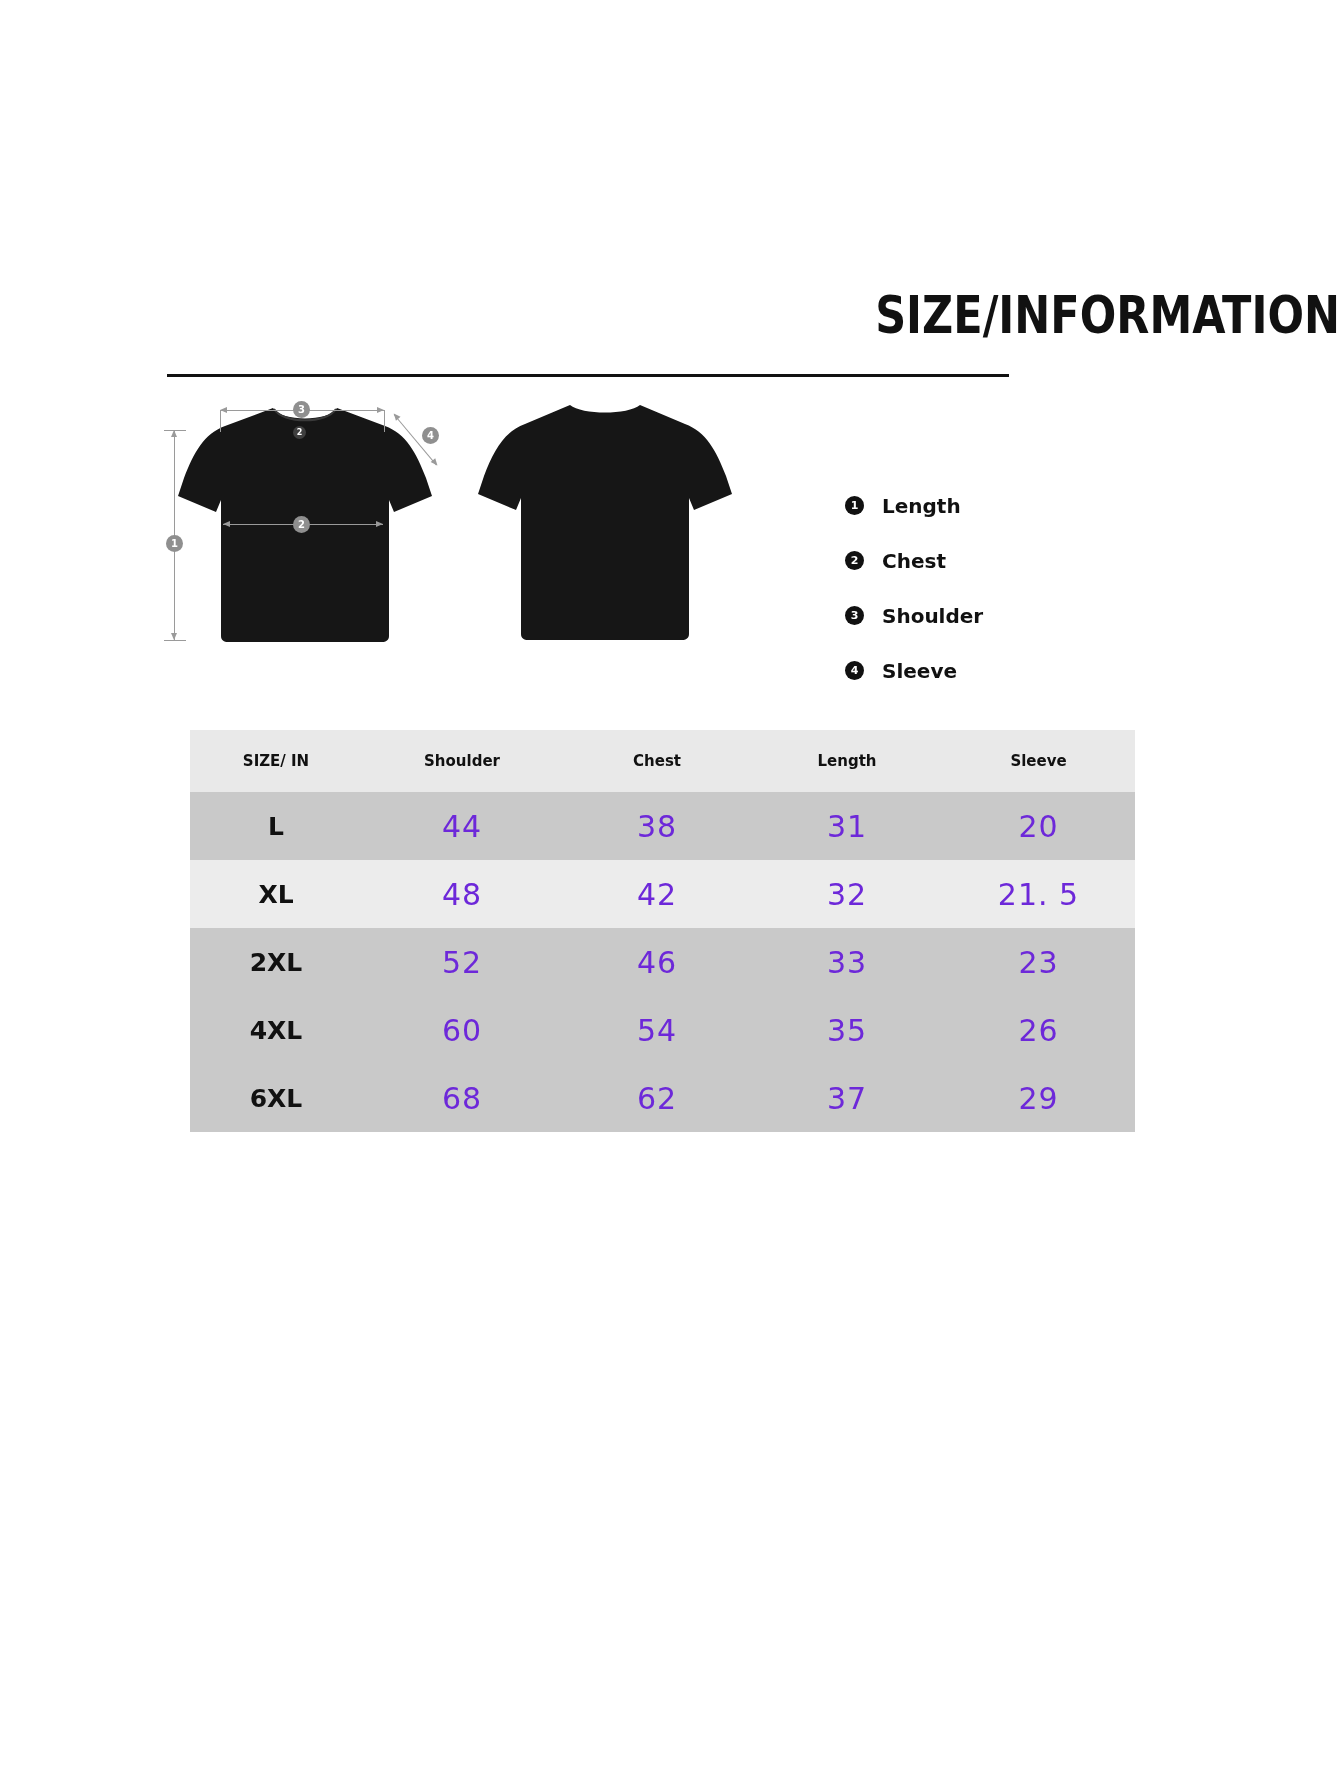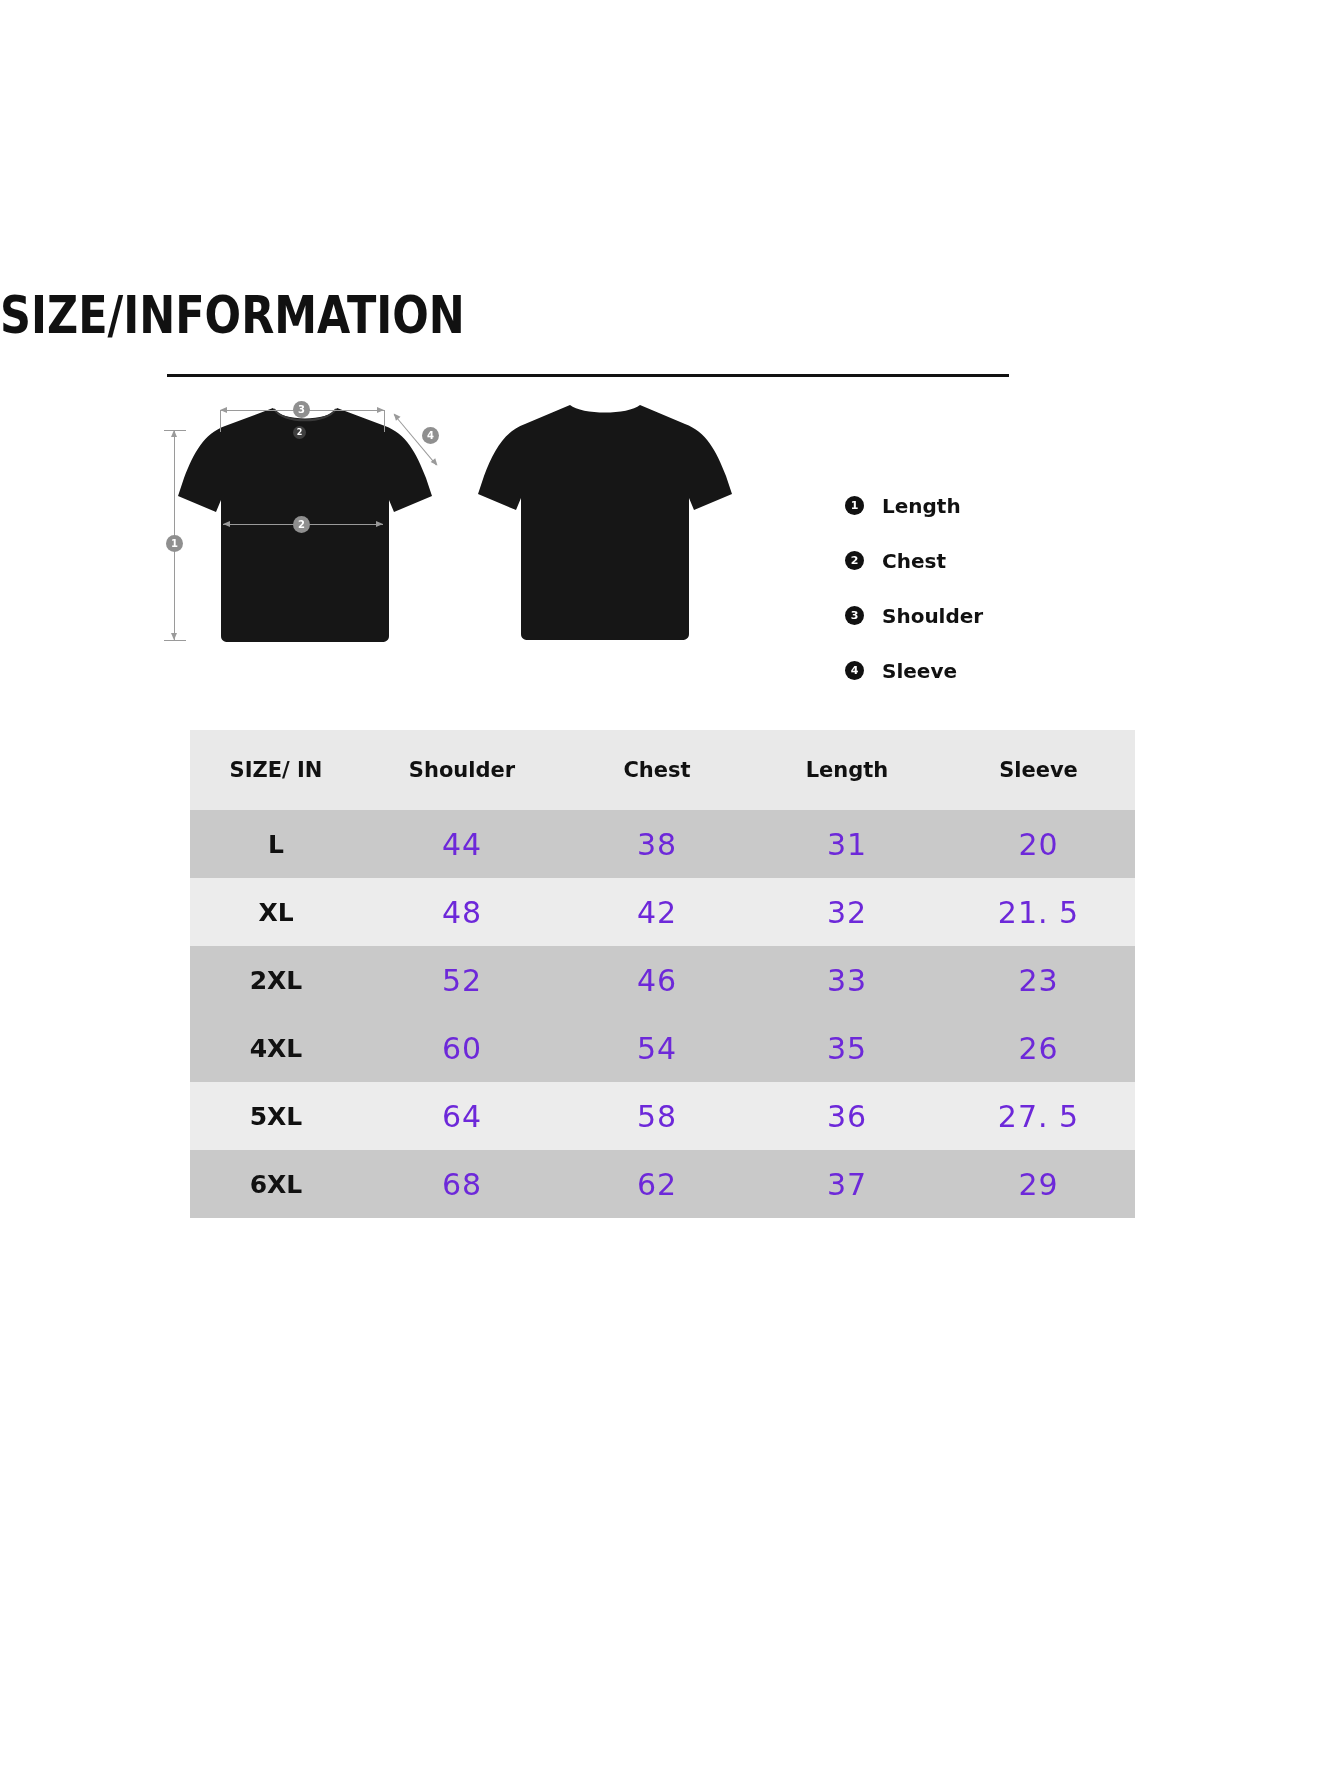--- a/index.html
+++ b/index.html
@@ -23,21 +23,21 @@
     width: 1340px;
     height: 1785px;
   }
 
   
   .title-wrap {
     position: absolute;
     left: 0;
     top: 290px;
     width: 1340px;
-    text-align: left;
+    text-align: right;
   }
   .title {
     display: inline-block;
     font-family: "DejaVu Sans", sans-serif;
     font-weight: bold;
     font-size: 43px;
     letter-spacing: 0px;
     color: #111111;
     transform: scaleY(1.18);
     transform-origin: center;
@@ -190,25 +190,25 @@
   .table col.c2 { width: 190px; }
   .table col.c3 { width: 190px; }
   .table col.c4 { width: 193px; }
 
   .table th, .table td {
     text-align: center;
     border: 0;
     padding: 0;
   }
   .table thead th {
-    height: 80px;
+    height: 62px;
     background: #e9e9e9;
     font-family: "DejaVu Sans", sans-serif;
     font-weight: bold;
-    font-size: 21px;
+    font-size: 15px;
     color: #111111;
   }
   .table tbody tr { height: 68px; }
   .table tbody tr.odd  { background: #c9c9c9; }
   .table tbody tr.even { background: #ececec; }
 
   .table tbody td.size-cell {
     font-family: "DejaVu Sans", sans-serif;
     font-weight: bold;
     font-size: 25px;
@@ -328,27 +328,20 @@
         <td class="val">33</td>
         <td class="val">23</td>
       </tr>
       <tr class="odd">
         <td class="size-cell">4XL</td>
         <td class="val">60</td>
         <td class="val">54</td>
         <td class="val">35</td>
         <td class="val">26</td>
       </tr>
-      <tr class="even">
-        <td class="size-cell">5XL</td>
-        <td class="val">64</td>
-        <td class="val">58</td>
-        <td class="val">36</td>
-        <td class="val">27. 5</td>
-      </tr>
       <tr class="odd">
         <td class="size-cell">6XL</td>
         <td class="val">68</td>
         <td class="val">62</td>
         <td class="val">37</td>
         <td class="val">29</td>
       </tr>
     </tbody>
   </table>
 

